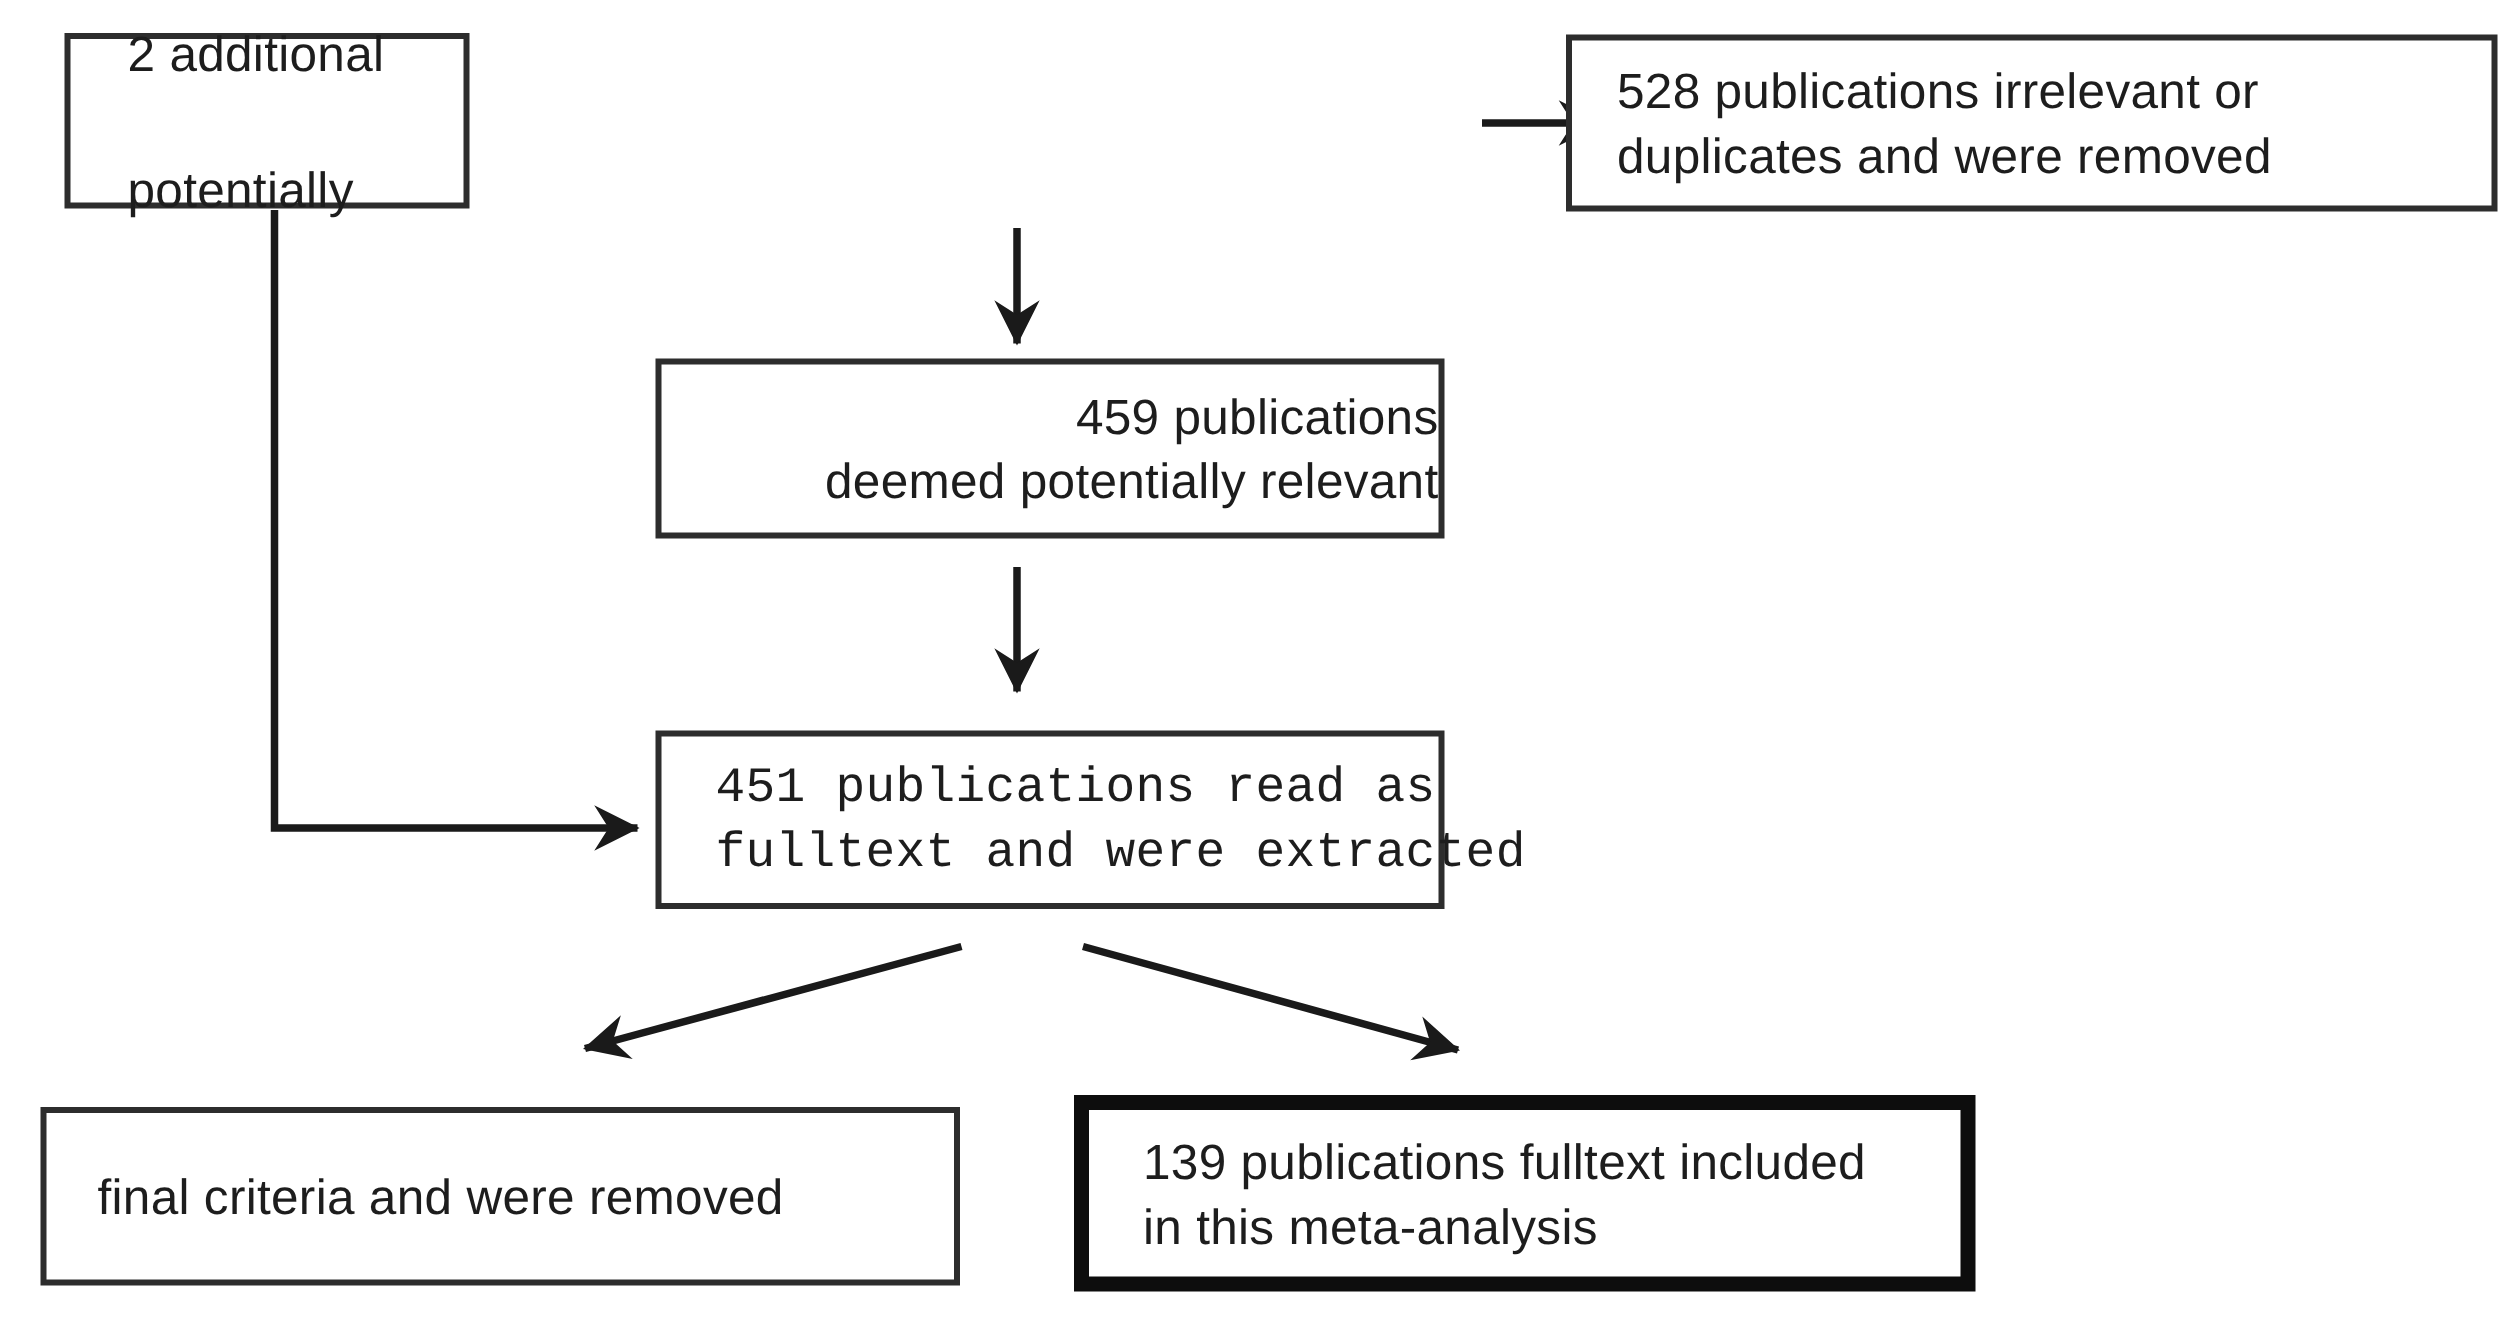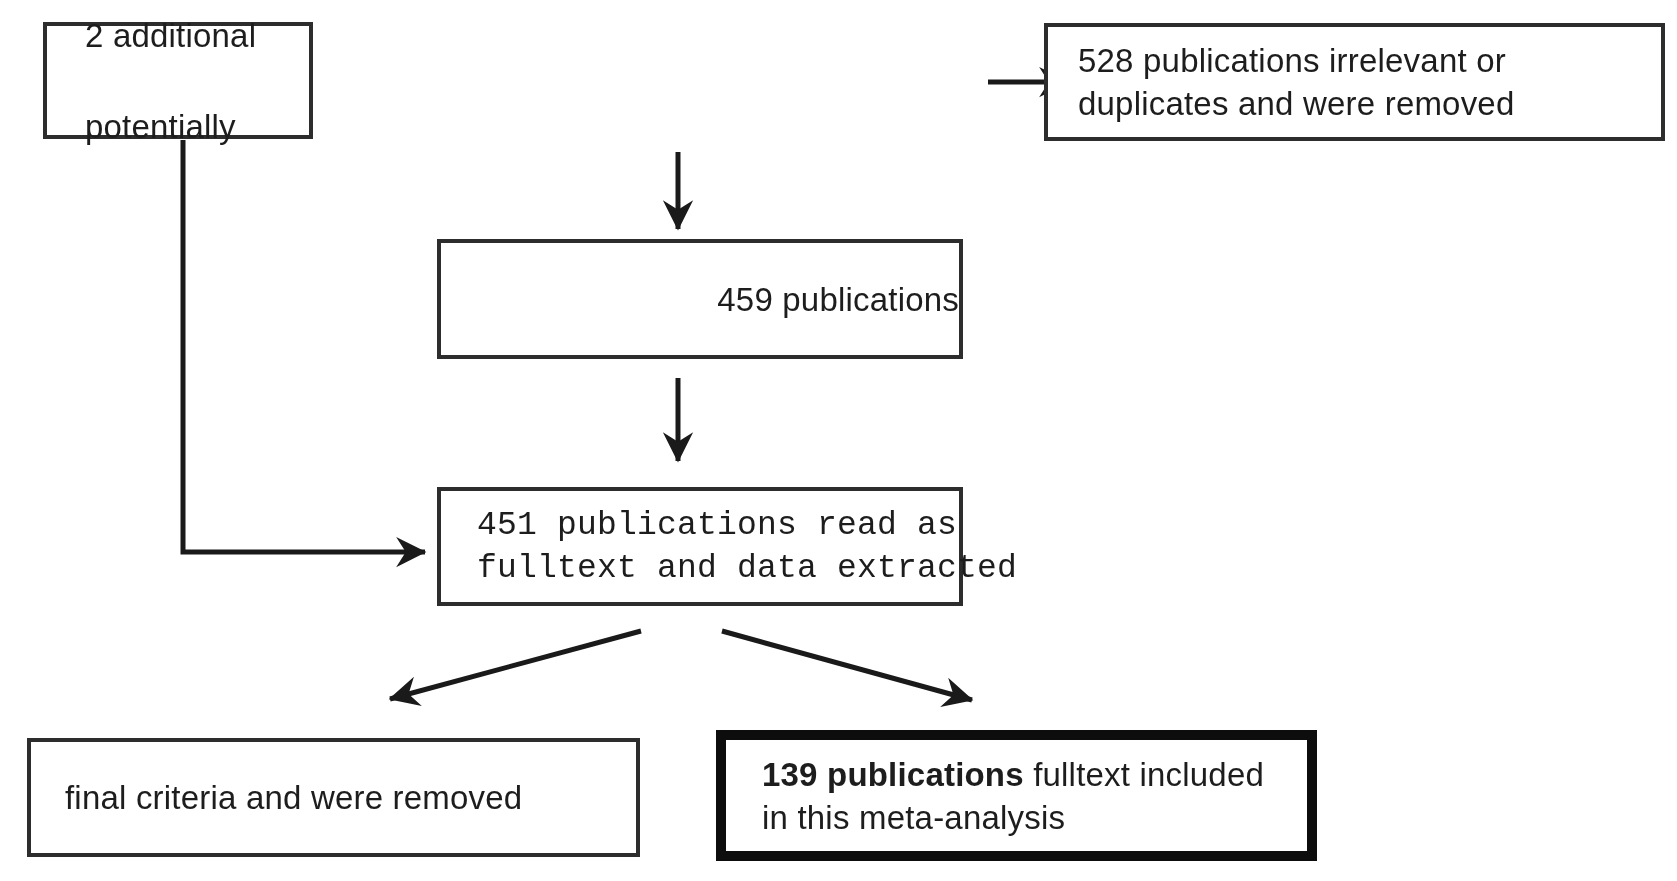--- a/index.html
+++ b/index.html
@@ -31,21 +31,21 @@
     border: 4px solid #2d2d2d;
     display: flex;
     flex-direction: column;
     justify-content: center;
     font-size: 33px;
     line-height: 43px;
     letter-spacing: 0.2px;
     white-space: nowrap;
   }
   .node .ln { display: block; }
-  .node .bold { font-weight: 700; margin-top: 45px; }
+  .node .bold { font-weight: 400; margin-top: 45px; }
 
   .node-additional { left: 43px;   top: 22px;  width: 270px; height: 117px; padding-left: 38px; gap: 48px; }
   .node-identified { left: 437px;  top: 22px;  width: 526px; height: 120px; padding-left: 36px; }
   .node-irrelevant { left: 1044px; top: 23px;  width: 621px; height: 118px; padding-left: 30px; }
   .node-relevant   { left: 437px;  top: 239px; width: 526px; height: 120px; padding-left: 36px; text-align: right; }
   .node-fulltext   { left: 437px;  top: 487px; width: 526px; height: 119px; padding-left: 36px; font-family: Liberation Mono, monospace; }
   .node-excluded   { left: 27px;   top: 738px; width: 613px; height: 119px; padding-left: 34px; }
   .node-included   { left: 716px;  top: 730px; width: 601px; height: 131px; padding-left: 36px;
                      border: 10px solid #0d0d0d; }
 </style>
@@ -80,25 +80,26 @@
   </div>
 
 
   <div class="node node-irrelevant">
     <span class="ln">528 publications irrelevant or</span>
     <span class="ln">duplicates and were removed</span>
   </div>
 
   <div class="node node-relevant">
     <span class="ln">459 publications</span>
+    <span class="ln">deemed potentially relevant</span>
   </div>
 
   <div class="node node-fulltext">
     <span class="ln">451 publications read as</span>
-    <span class="ln">fulltext and data extracted</span>
+    <span class="ln">fulltext and were extracted</span>
   </div>
 
   <div class="node node-excluded">
     <span class="ln">final criteria and were removed</span>
   </div>
 
   <div class="node node-included">
     <span class="ln">
       <span class="bold">139 publications</span><span> fulltext included</span>
     </span>

